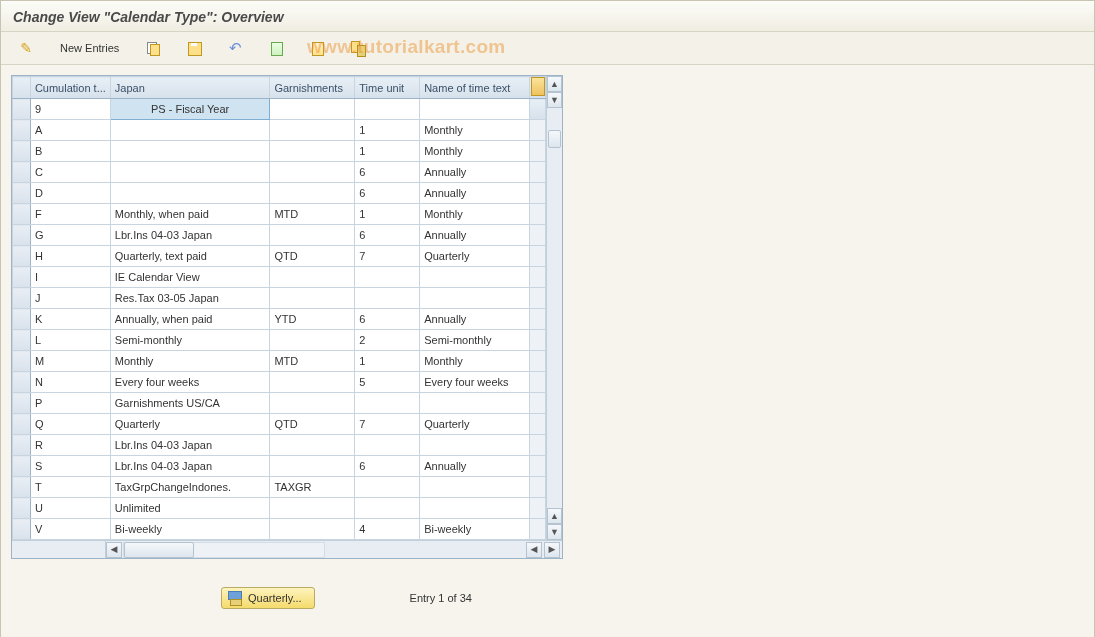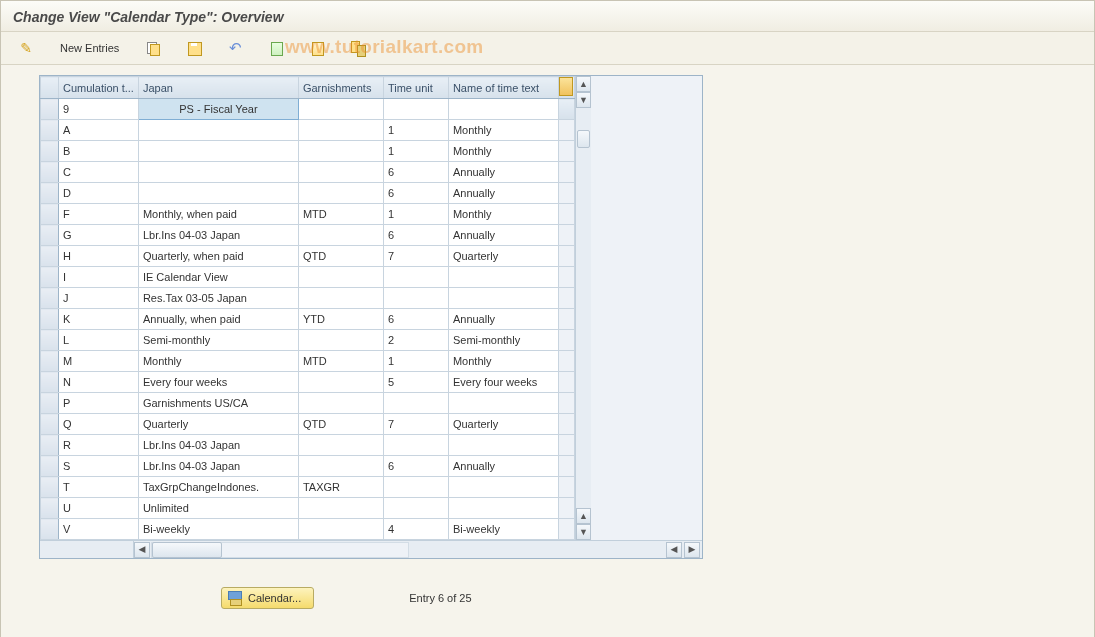--- a/index.html
+++ b/index.html
@@ -108,37 +108,36 @@
       position:absolute; left:1px; top:1px; width:7px; height:10px;
       background:#ffe08a; border:1px solid #c09820;
     }
     .icn-config::after {
       content:"";
       position:absolute; left:7px; top:5px; width:7px; height:10px;
       background:#e6d07a; border:1px solid #b09020;
     }
     .watermark {
       position: absolute;
-      left: 284px;
+      left: 306px;
       top: 4px;
       font-size: 19px;
       font-weight: bold;
       color: rgba(234,139,41,0.45);
       pointer-events: none;
       letter-spacing: 0.3px;
     }
     .content-pad {
       padding: 10px;
     }
     .grid-wrap {
       border: 1px solid #9db4c8;
       background: #eef2f7;
-      width: 664px;
+      width: 552px;
       position: relative;
-      margin-left: 28px;
     }
     .grid {
       display: flex;
     }
     table {
       border-collapse: collapse;
       table-layout: fixed;
     }
     th, td {
       border: 1px solid #c8d4df;
@@ -349,21 +348,21 @@
                 <td class="c-cum">G</td>
                 <td class="c-name">Lbr.Ins 04-03  Japan</td>
                 <td class="c-desc"></td>
                 <td class="c-time">6</td>
                 <td class="c-unit">Annually</td>
                 <td style="width: 16px; background: rgb(238, 242, 247);"></td>
               </tr>
               <tr>
                 <td class="c-sel"></td>
                 <td class="c-cum">H</td>
-                <td class="c-name">Quarterly, when paid</td>
+                <td class="c-name">Quarterly, text paid</td>
                 <td class="c-desc">QTD</td>
                 <td class="c-time">7</td>
                 <td class="c-unit">Quarterly</td>
                 <td style="width: 16px; background: rgb(238, 242, 247);"></td>
               </tr>
               <tr>
                 <td class="c-sel"></td>
                 <td class="c-cum">I</td>
                 <td class="c-name">IE Calendar View</td>
                 <td class="c-desc"></td>
@@ -515,18 +514,18 @@
           <div class="hscroll-btn">
               <span class="tri">▶</span>
             </div>
         </div>
       </div>
     </div>
 
     <div class="footer">
       <span class="position-btn">
         <span class="pos-ic"></span>
-        <span>Calendar...</span>
-      </span>
-      <span class="entry-text">Entry 6 of 25</span>
+        <span>Quarterly...</span>
+      </span>
+      <span class="entry-text">Entry 1 of 34</span>
     </div>
   </div>
 </div>
 
 </body></html>

